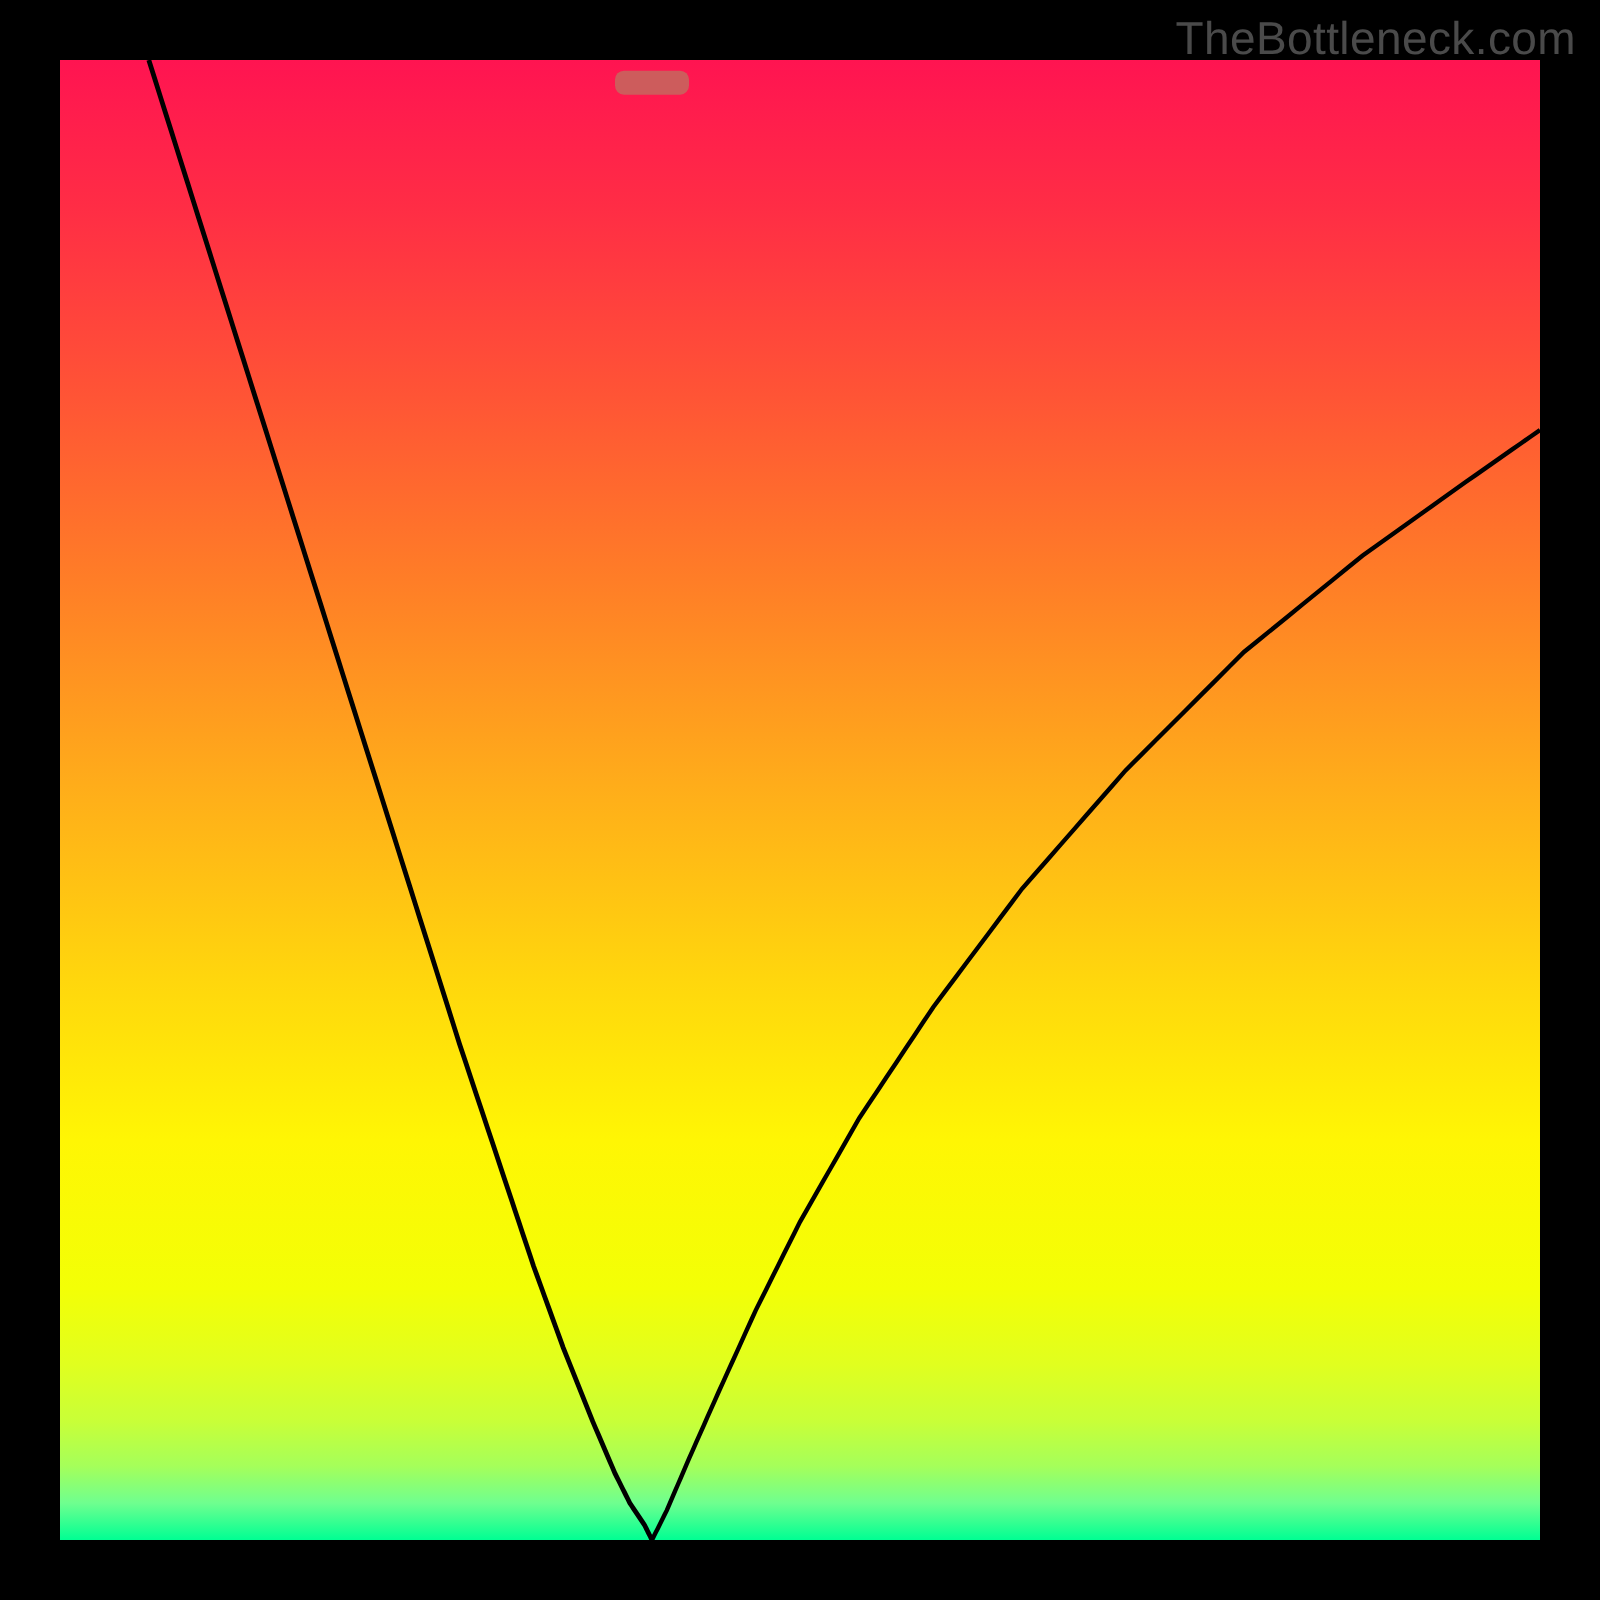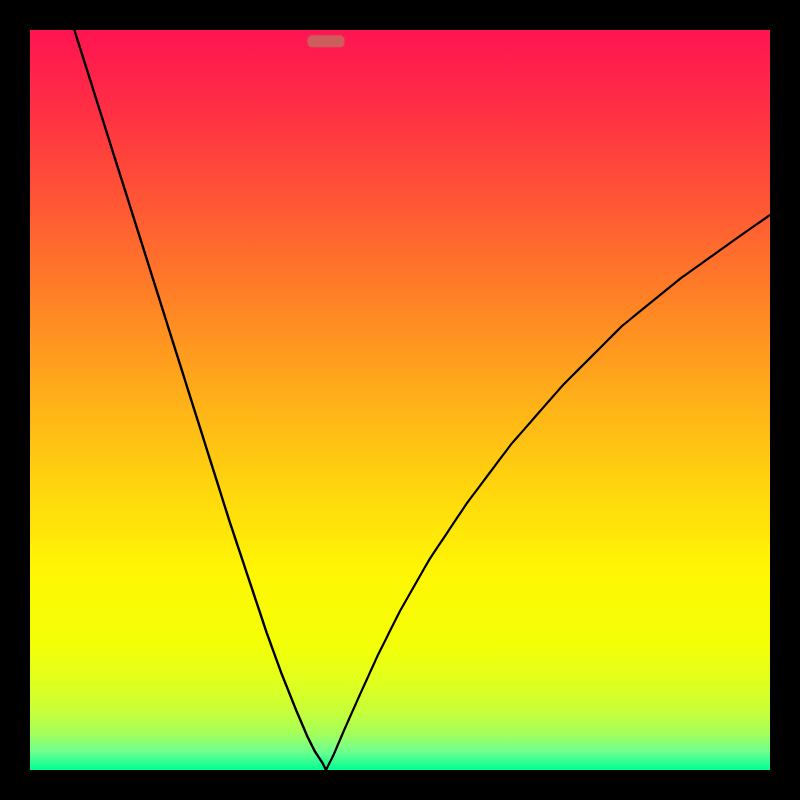--- a/index.html
+++ b/index.html
@@ -62,14 +62,15 @@
             <stop offset="100%" stop-color="#00ff93"></stop>
           </linearGradient>
       </defs>
       <rect x="0" y="0" width="740" height="740" fill="url(#bg-grad)"></rect>
       <path id="curve-left" fill="none" stroke="#000" stroke-width="2.4" d="M 44.4 0 L 47.175000000000004 8.787499999999977 L 49.95 17.574999999999953 L 52.724999999999994 26.36250000000001 L 55.5 35.14999999999999 L 58.275 43.937499999999964 L 61.04999999999999 52.72500000000002 L 63.824999999999996 61.5125 L 66.6 70.29999999999998 L 69.375 79.08749999999996 L 72.15 87.87499999999993 L 74.925 96.6625 L 77.7 105.44999999999997 L 80.475 114.23749999999995 L 83.24999999999999 123.025 L 86.02499999999999 131.81249999999997 L 88.8 140.59999999999997 L 91.575 149.38749999999993 L 94.35000000000001 158.17499999999998 L 97.125 166.96249999999998 L 99.9 175.75000000000003 L 102.67499999999998 184.53750000000002 L 105.44999999999999 193.325 L 108.225 202.11250000000004 L 111 210.90000000000003 L 113.77499999999999 219.6875 L 116.55 228.47500000000005 L 119.325 237.26250000000005 L 122.09999999999998 246.05 L 124.87499999999999 254.83749999999998 L 127.64999999999999 263.62499999999994 L 130.42499999999998 272.4125 L 133.2 281.2 L 135.975 289.98749999999995 L 138.75 298.77500000000003 L 141.525 307.5625 L 144.3 316.34999999999997 L 147.075 325.1375 L 149.85 333.92499999999995 L 152.625 342.71250000000003 L 155.4 351.5 L 158.17499999999998 360.28749999999997 L 160.95 369.07500000000005 L 163.725 377.8625 L 166.49999999999997 386.65 L 169.27499999999998 395.43750000000006 L 172.04999999999998 404.225 L 174.825 413.0125 L 177.6 421.80000000000007 L 180.375 430.58750000000003 L 183.15 439.375 L 185.92499999999998 448.16249999999997 L 188.70000000000002 456.94999999999993 L 191.47500000000002 465.7375 L 194.25 474.525 L 197.02499999999998 483.31249999999994 L 199.8 492.1 L 202.575 500.425 L 205.35000000000002 508.75 L 208.125 517.0749999999999 L 210.90000000000003 525.4 L 213.675 533.7249999999999 L 216.45 542.05 L 219.22500000000002 550.375 L 222 558.7 L 223.85 564.25 L 225.7 569.8000000000001 L 227.54999999999998 575.35 L 229.4 580.9 L 231.25 586.4499999999999 L 233.1 592 L 234.95000000000002 597.55 L 236.8 603.0999999999999 L 238.65 608.1875 L 240.5 613.275 L 242.35000000000002 618.3625000000001 L 244.20000000000002 623.45 L 246.05 628.5375 L 247.9 633.625 L 249.75000000000003 638.7125 L 251.60000000000002 643.8 L 253.45000000000002 648.425 L 255.3 653.05 L 257.15000000000003 657.6750000000001 L 259 662.3000000000001 L 260.84999999999997 666.925 L 262.7 671.55 L 264.55 676.1750000000001 L 266.4 680.8000000000001 L 267.7875 684.0374999999999 L 269.175 687.275 L 270.5625 690.5124999999999 L 271.95 693.75 L 273.33750000000003 696.9875000000001 L 274.72499999999997 700.225 L 276.1125 703.4625000000001 L 277.5 706.6999999999999 L 278.42499999999995 708.5500000000001 L 279.35 710.4 L 280.27500000000003 712.25 L 281.2 714.1 L 282.125 715.95 L 283.05 717.8 L 283.975 719.65 L 284.90000000000003 721.5 L 285.825 722.8875 L 286.75 724.275 L 287.675 725.6625 L 288.6 727.0500000000001 L 289.525 728.4375 L 290.45 729.8249999999999 L 291.37500000000006 731.2125 L 292.3 732.6 L 292.7625 733.525 L 293.22499999999997 734.45 L 293.6875 735.375 L 294.15000000000003 736.3 L 294.6125 737.225 L 295.07500000000005 738.1500000000001 L 295.5375 739.075 L 296 740"></path>
       <path id="curve-right" fill="none" stroke="#000" stroke-width="2.2" d="M 296 740 L 296.925 738.1500000000001 L 297.85 736.3 L 298.775 734.45 L 299.70000000000005 732.6 L 300.625 730.75 L 301.54999999999995 728.9 L 302.475 727.0500000000001 L 303.4 725.1999999999999 L 304.78749999999997 721.9625 L 306.17499999999995 718.7249999999999 L 307.5625 715.4875000000001 L 308.95 712.25 L 310.3375 709.0125 L 311.725 705.775 L 313.11249999999995 702.5375 L 314.5 699.3 L 316.34999999999997 695.1374999999999 L 318.2 690.975 L 320.05 686.8125 L 321.9 682.65 L 323.75 678.4875 L 325.6 674.325 L 327.45 670.1625 L 329.3 666 L 331.6125 660.9124999999999 L 333.925 655.8249999999999 L 336.23749999999995 650.7375000000001 L 338.55 645.6500000000001 L 340.8625 640.5625 L 343.175 635.475 L 345.4875 630.3874999999999 L 347.79999999999995 625.3 L 350.575 619.75 L 353.34999999999997 614.2 L 356.12499999999994 608.65 L 358.9 603.0999999999999 L 361.675 597.55 L 364.45 592 L 367.22499999999997 586.4499999999999 L 370 580.9 L 373.7 574.425 L 377.40000000000003 567.95 L 381.1 561.475 L 384.8 555 L 388.5 548.525 L 392.20000000000005 542.0500000000001 L 395.90000000000003 535.575 L 399.6 529.1 L 404.225 522.1624999999999 L 408.84999999999997 515.225 L 413.47499999999997 508.2875 L 418.09999999999997 501.34999999999997 L 422.725 494.4125000000001 L 427.35 487.47499999999997 L 431.97499999999997 480.5375 L 436.59999999999997 473.6 L 442.1499999999999 466.2 L 447.7 458.8 L 453.25000000000006 451.4 L 458.8 444 L 464.34999999999997 436.6000000000001 L 469.90000000000003 429.20000000000005 L 475.45000000000005 421.80000000000007 L 481 414.40000000000003 L 487.475 407.00000000000006 L 493.95 399.6 L 500.425 392.20000000000005 L 506.90000000000003 384.8 L 513.375 377.40000000000003 L 519.85 370 L 526.3249999999999 362.59999999999997 L 532.8 355.2 L 540.1999999999999 347.79999999999995 L 547.6 340.4 L 555 332.99999999999994 L 562.4 325.59999999999997 L 569.8000000000001 318.20000000000005 L 577.2 310.8 L 584.6 303.40000000000003 L 592 296 L 599.4000000000001 289.98749999999995 L 606.8000000000001 283.975 L 614.2 277.9625 L 621.6 271.94999999999993 L 629 265.9375 L 636.4 259.92499999999995 L 643.8 253.91250000000002 L 651.2 247.89999999999998 L 657.6750000000001 243.27499999999998 L 664.15 238.65 L 670.625 234.02500000000003 L 677.1 229.40000000000003 L 683.5749999999999 224.77499999999998 L 690.05 220.14999999999998 L 696.525 215.525 L 703 210.90000000000003 L 707.625 207.66250000000002 L 712.2499999999999 204.42499999999998 L 716.875 201.18749999999997 L 721.5 197.95000000000005 L 726.125 194.71250000000003 L 730.75 191.47500000000002 L 735.375 188.2375 L 740 185"></path>
       <rect id="marker" fill="#cd5c5c" x="277.5" width="37" y="5.36000000000001" height="12" rx="4.44"></rect>
     </svg>
   </div>
 
+  <div class="watermark">TheBottleneck.com</div>
 
 </div>
 
 </body></html>

